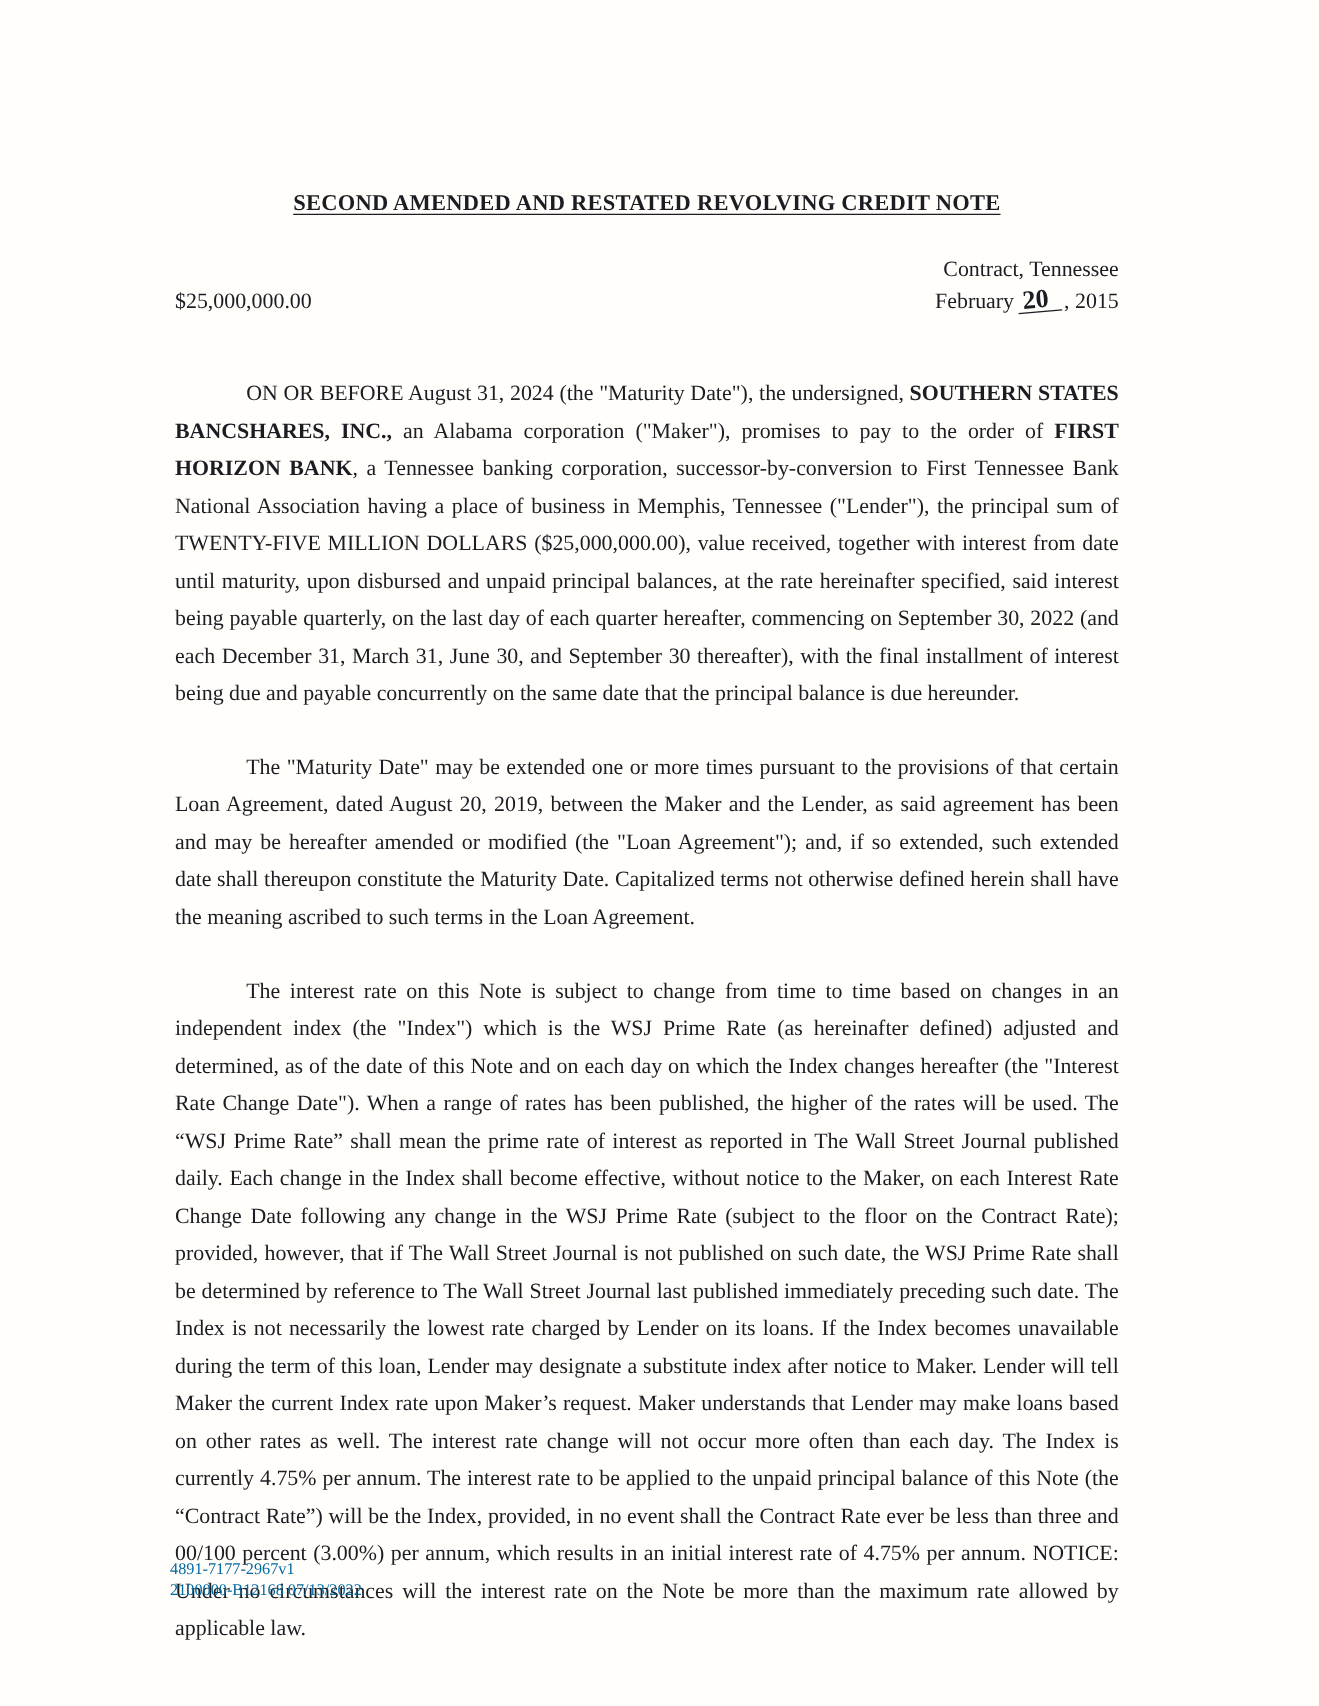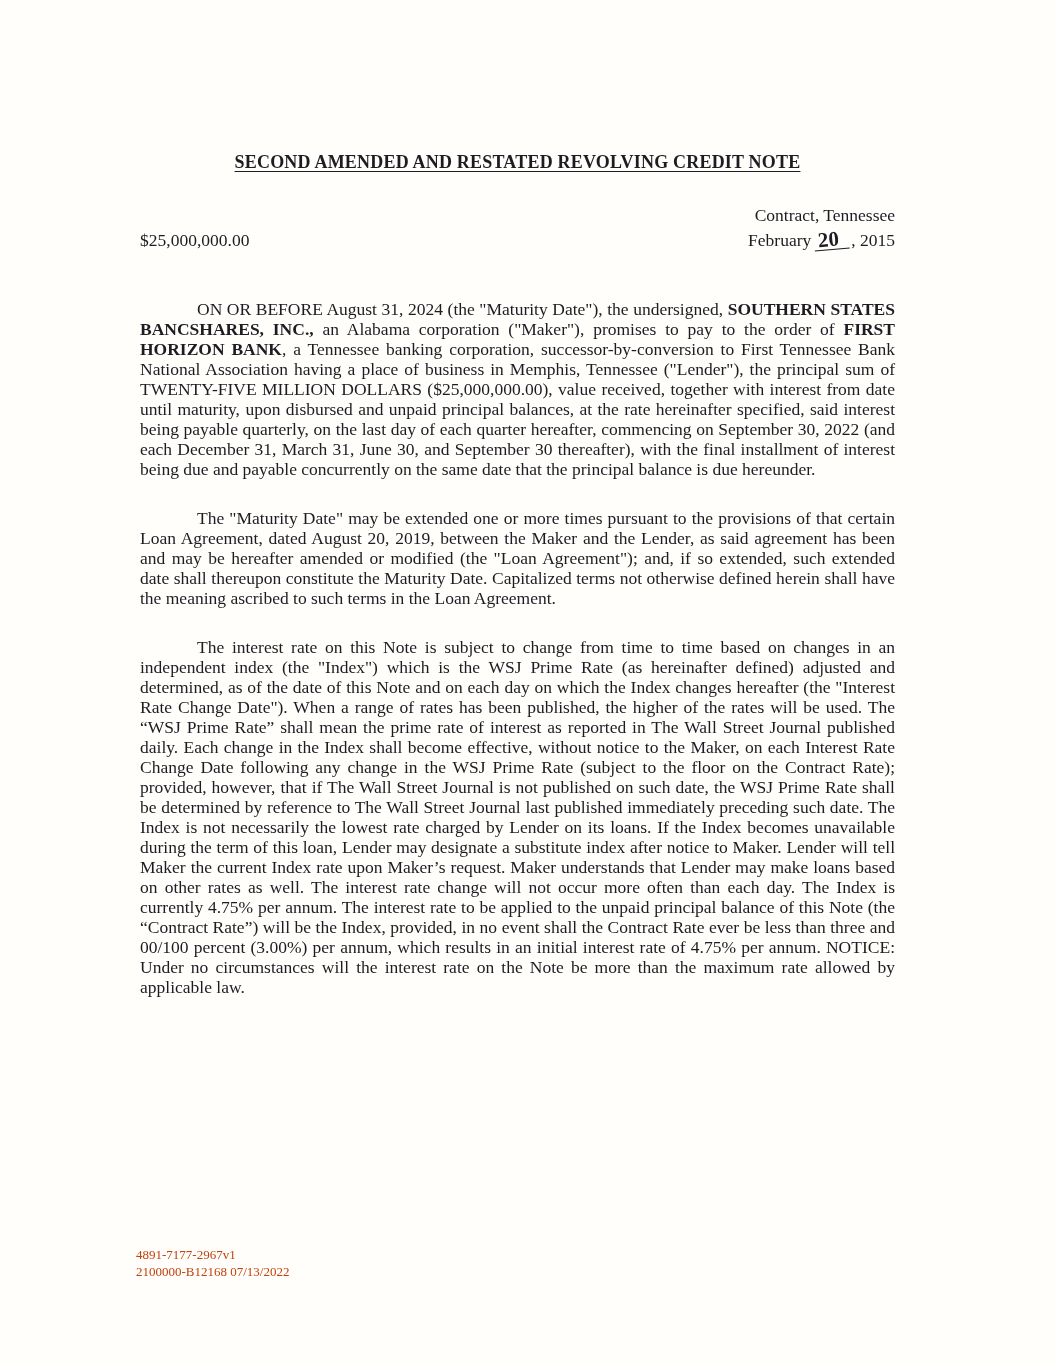--- a/index.html
+++ b/index.html
@@ -55,35 +55,35 @@
     font-size: 21px;
     line-height: 18px;
     transform: rotate(-5deg);
     border-bottom: 1.6px solid #1c1c22;
     padding: 0 10px 1px 4px;
     margin-left: 3px;
     margin-right: 2px;
   }
   p.body-para {
     font-size: 17.5px;
-    line-height: 20px;
+    line-height: 30px;
     text-align: justify;
     text-indent: 57px;
     margin: 0 0 29px 0;
   }
   p.body-para b {
     font-weight: bold;
   }
   .footer {
     position: absolute;
     left: 136px;
     top: 1246px;
     font-size: 13px;
     line-height: 17px;
-    color: #c2410c;
+    color: #0369a1;
   }
 </style>
 </head>
 <body>
 
 <div class="page">
   <div class="content">
 
     <h1 class="doc-title"><span>SECOND AMENDED AND RESTATED REVOLVING CREDIT NOTE</span></h1>
 

